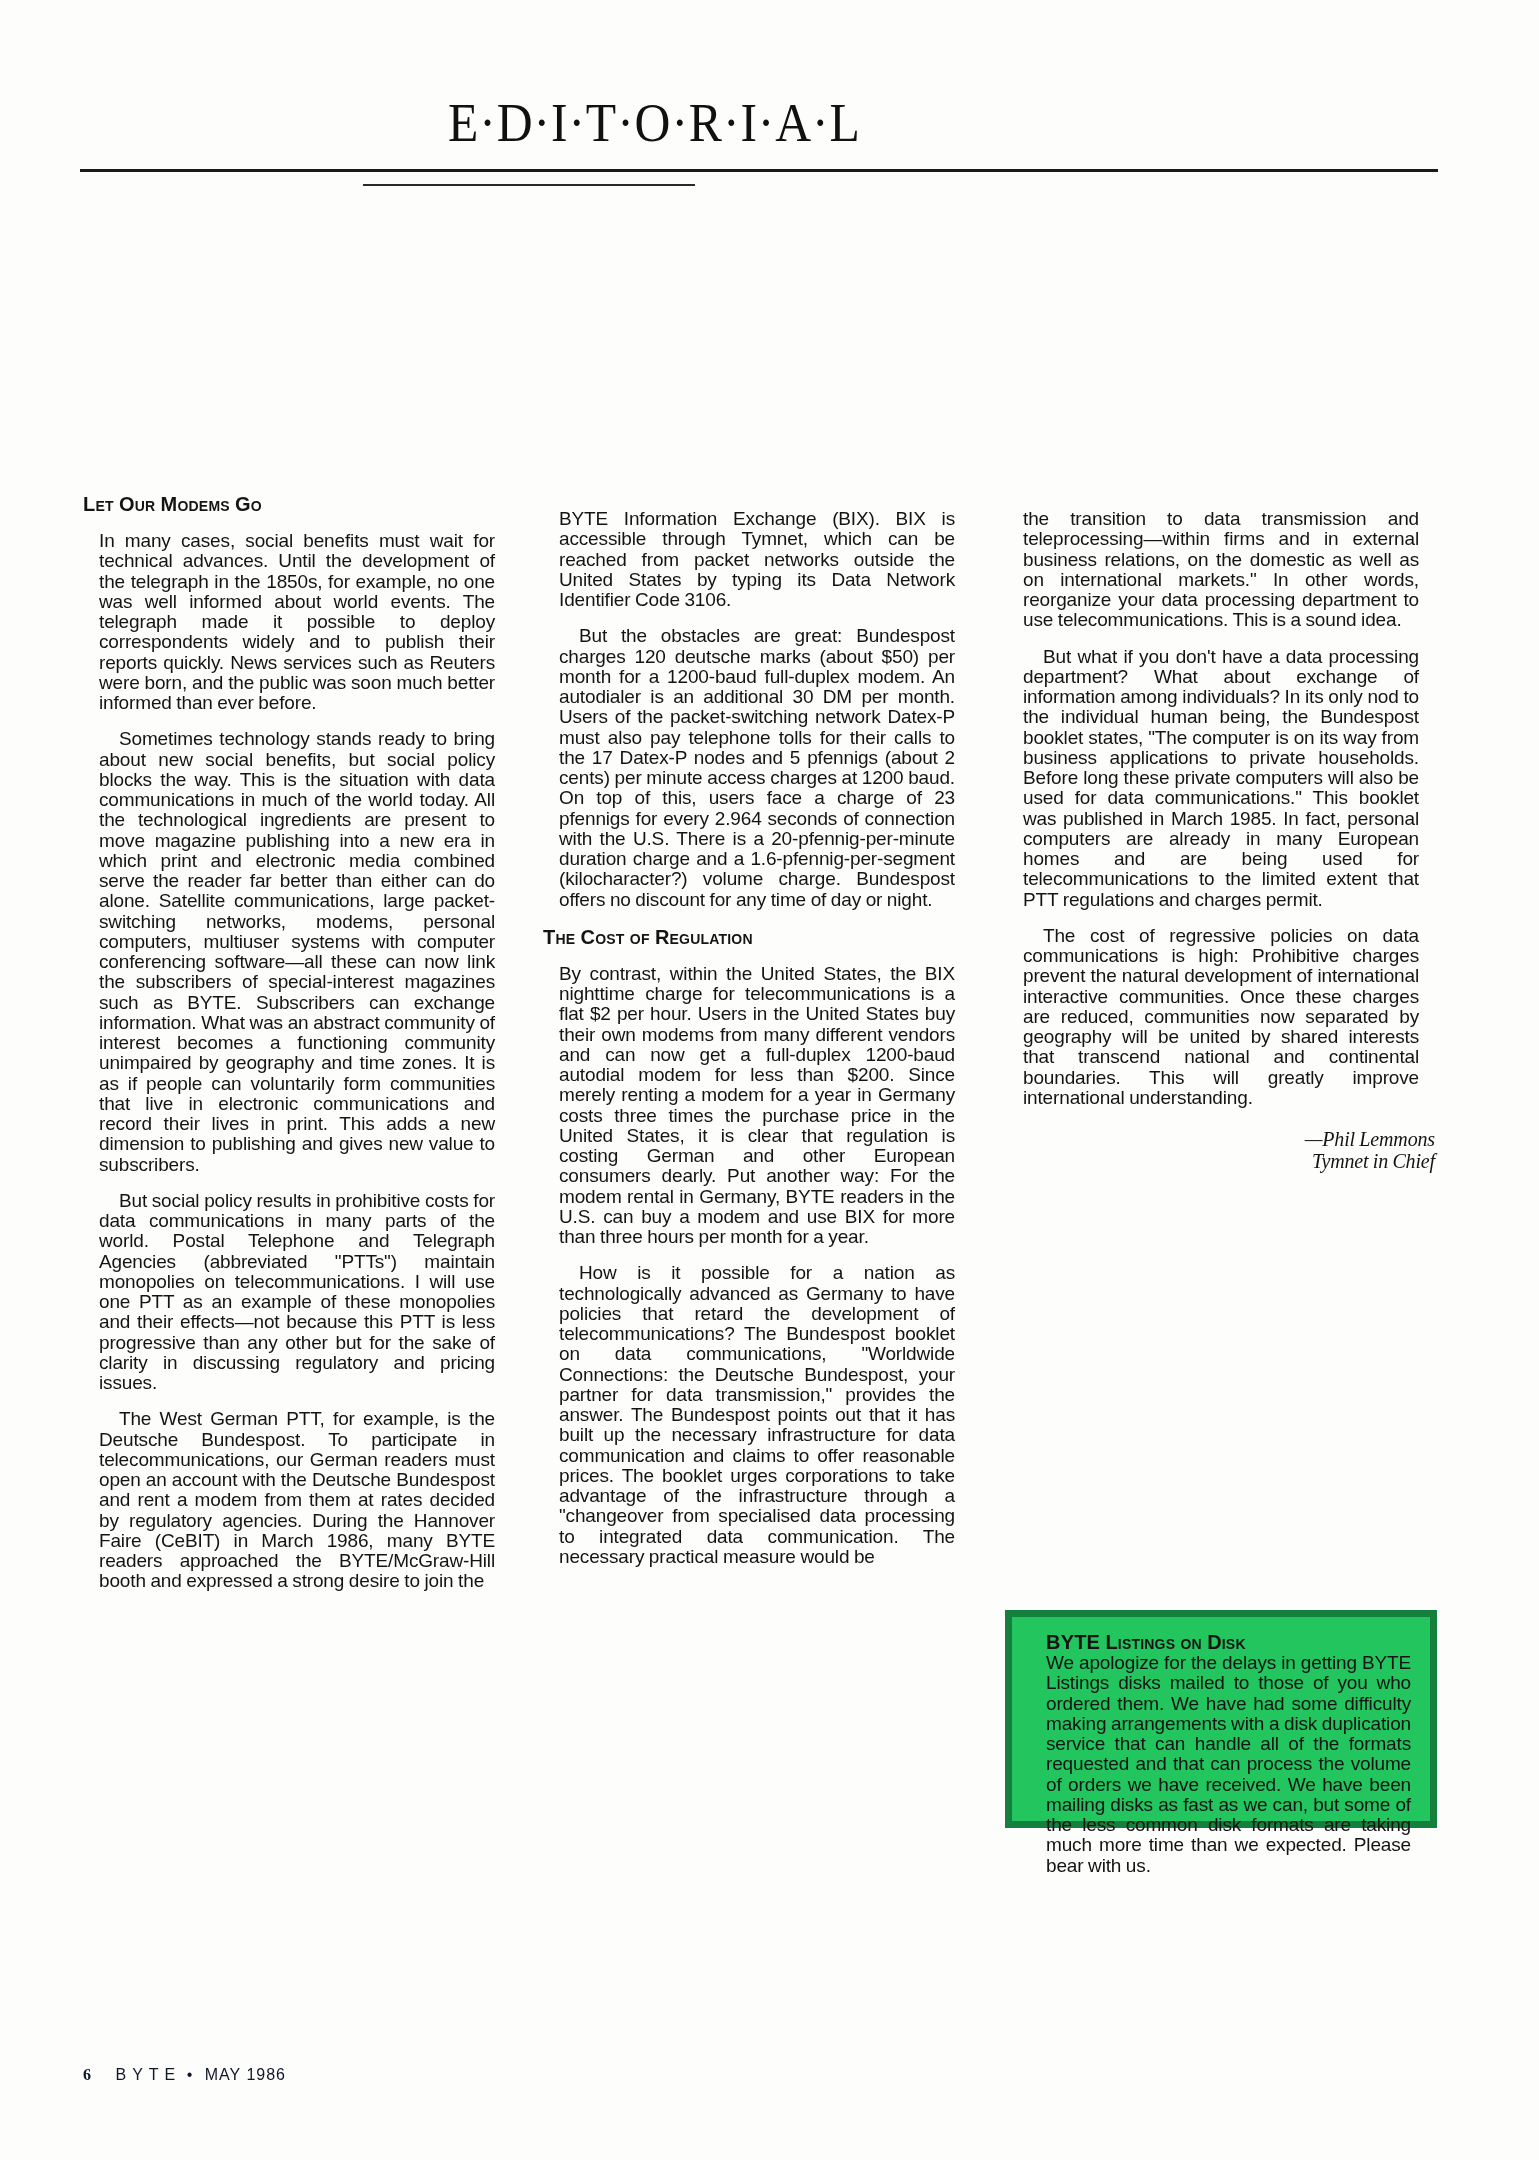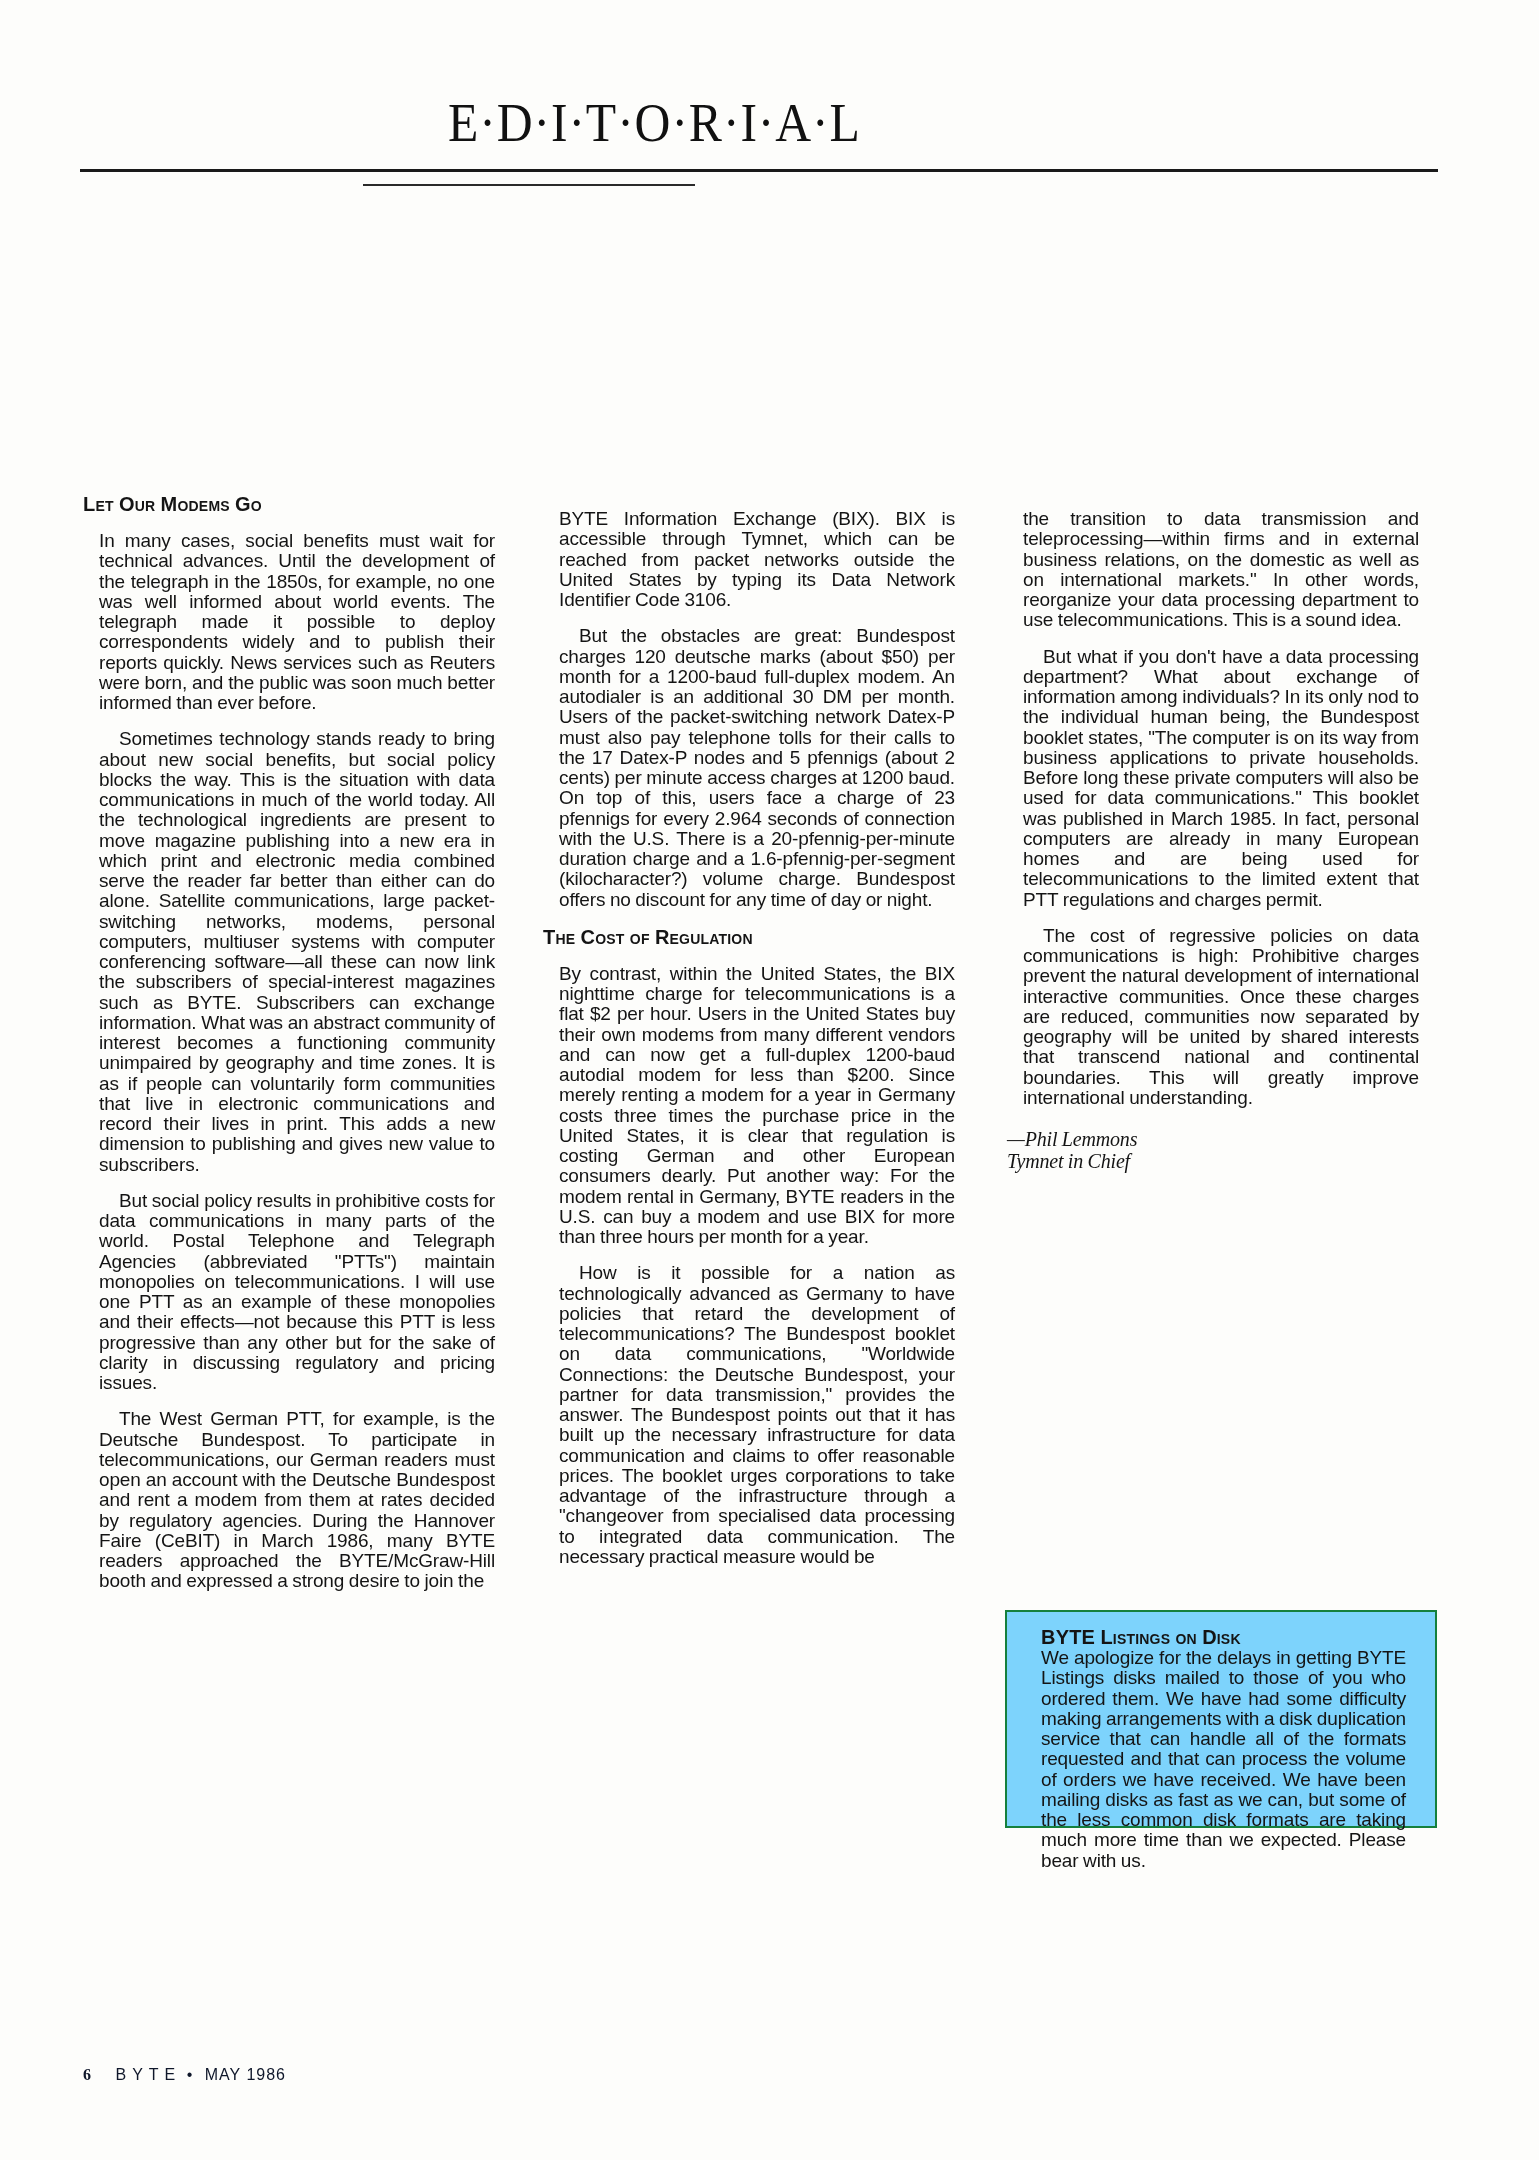--- a/index.html
+++ b/index.html
@@ -27,26 +27,26 @@
   .col2 { left: 543px; width: 428px; }
   .col3 { left: 1007px; width: 428px; }
   .col p { margin: 16px; text-indent: 0; }
   .col p.indent { text-indent: 20px; }
   .heading {
     font-weight: bold; font-size: 20px; line-height: 22px; margin: 0; letter-spacing: 0.2px;
     font-variant: small-caps; text-align: left;
   }
   .col2 .heading { }
   .signature {
-    text-align: left; font-family: "Liberation Serif", serif; font-style: italic;
+    text-align: right; font-family: "Liberation Serif", serif; font-style: italic;
     font-size: 20px; line-height: 22px; margin-top: 20px;
   }
   .notice-box {
     position: absolute; left: 1005px; top: 1610px; width: 432px; height: 218px;
-    border: 2px solid #15803d; box-sizing: border-box; background: #7dd3fc;
+    border: 7px solid #15803d; box-sizing: border-box; background: #22c55e;
   }
   .notice-inner {
     position: absolute; left: 34px; top: 14px; width: 365px;
     font-size: 19px; line-height: 20.25px; text-align: justify; letter-spacing: -0.15px; word-spacing: -0.5px;
   }
   .notice-inner .heading { margin-bottom: 0; }
   .footer {
     position: absolute; left: 83px; top: 2066px; font-size: 16px; letter-spacing: 1px; color: #0f172a;
   }
   .footer .page-num { font-weight: bold; font-family: "Liberation Serif", serif; margin-right: 18px; }

